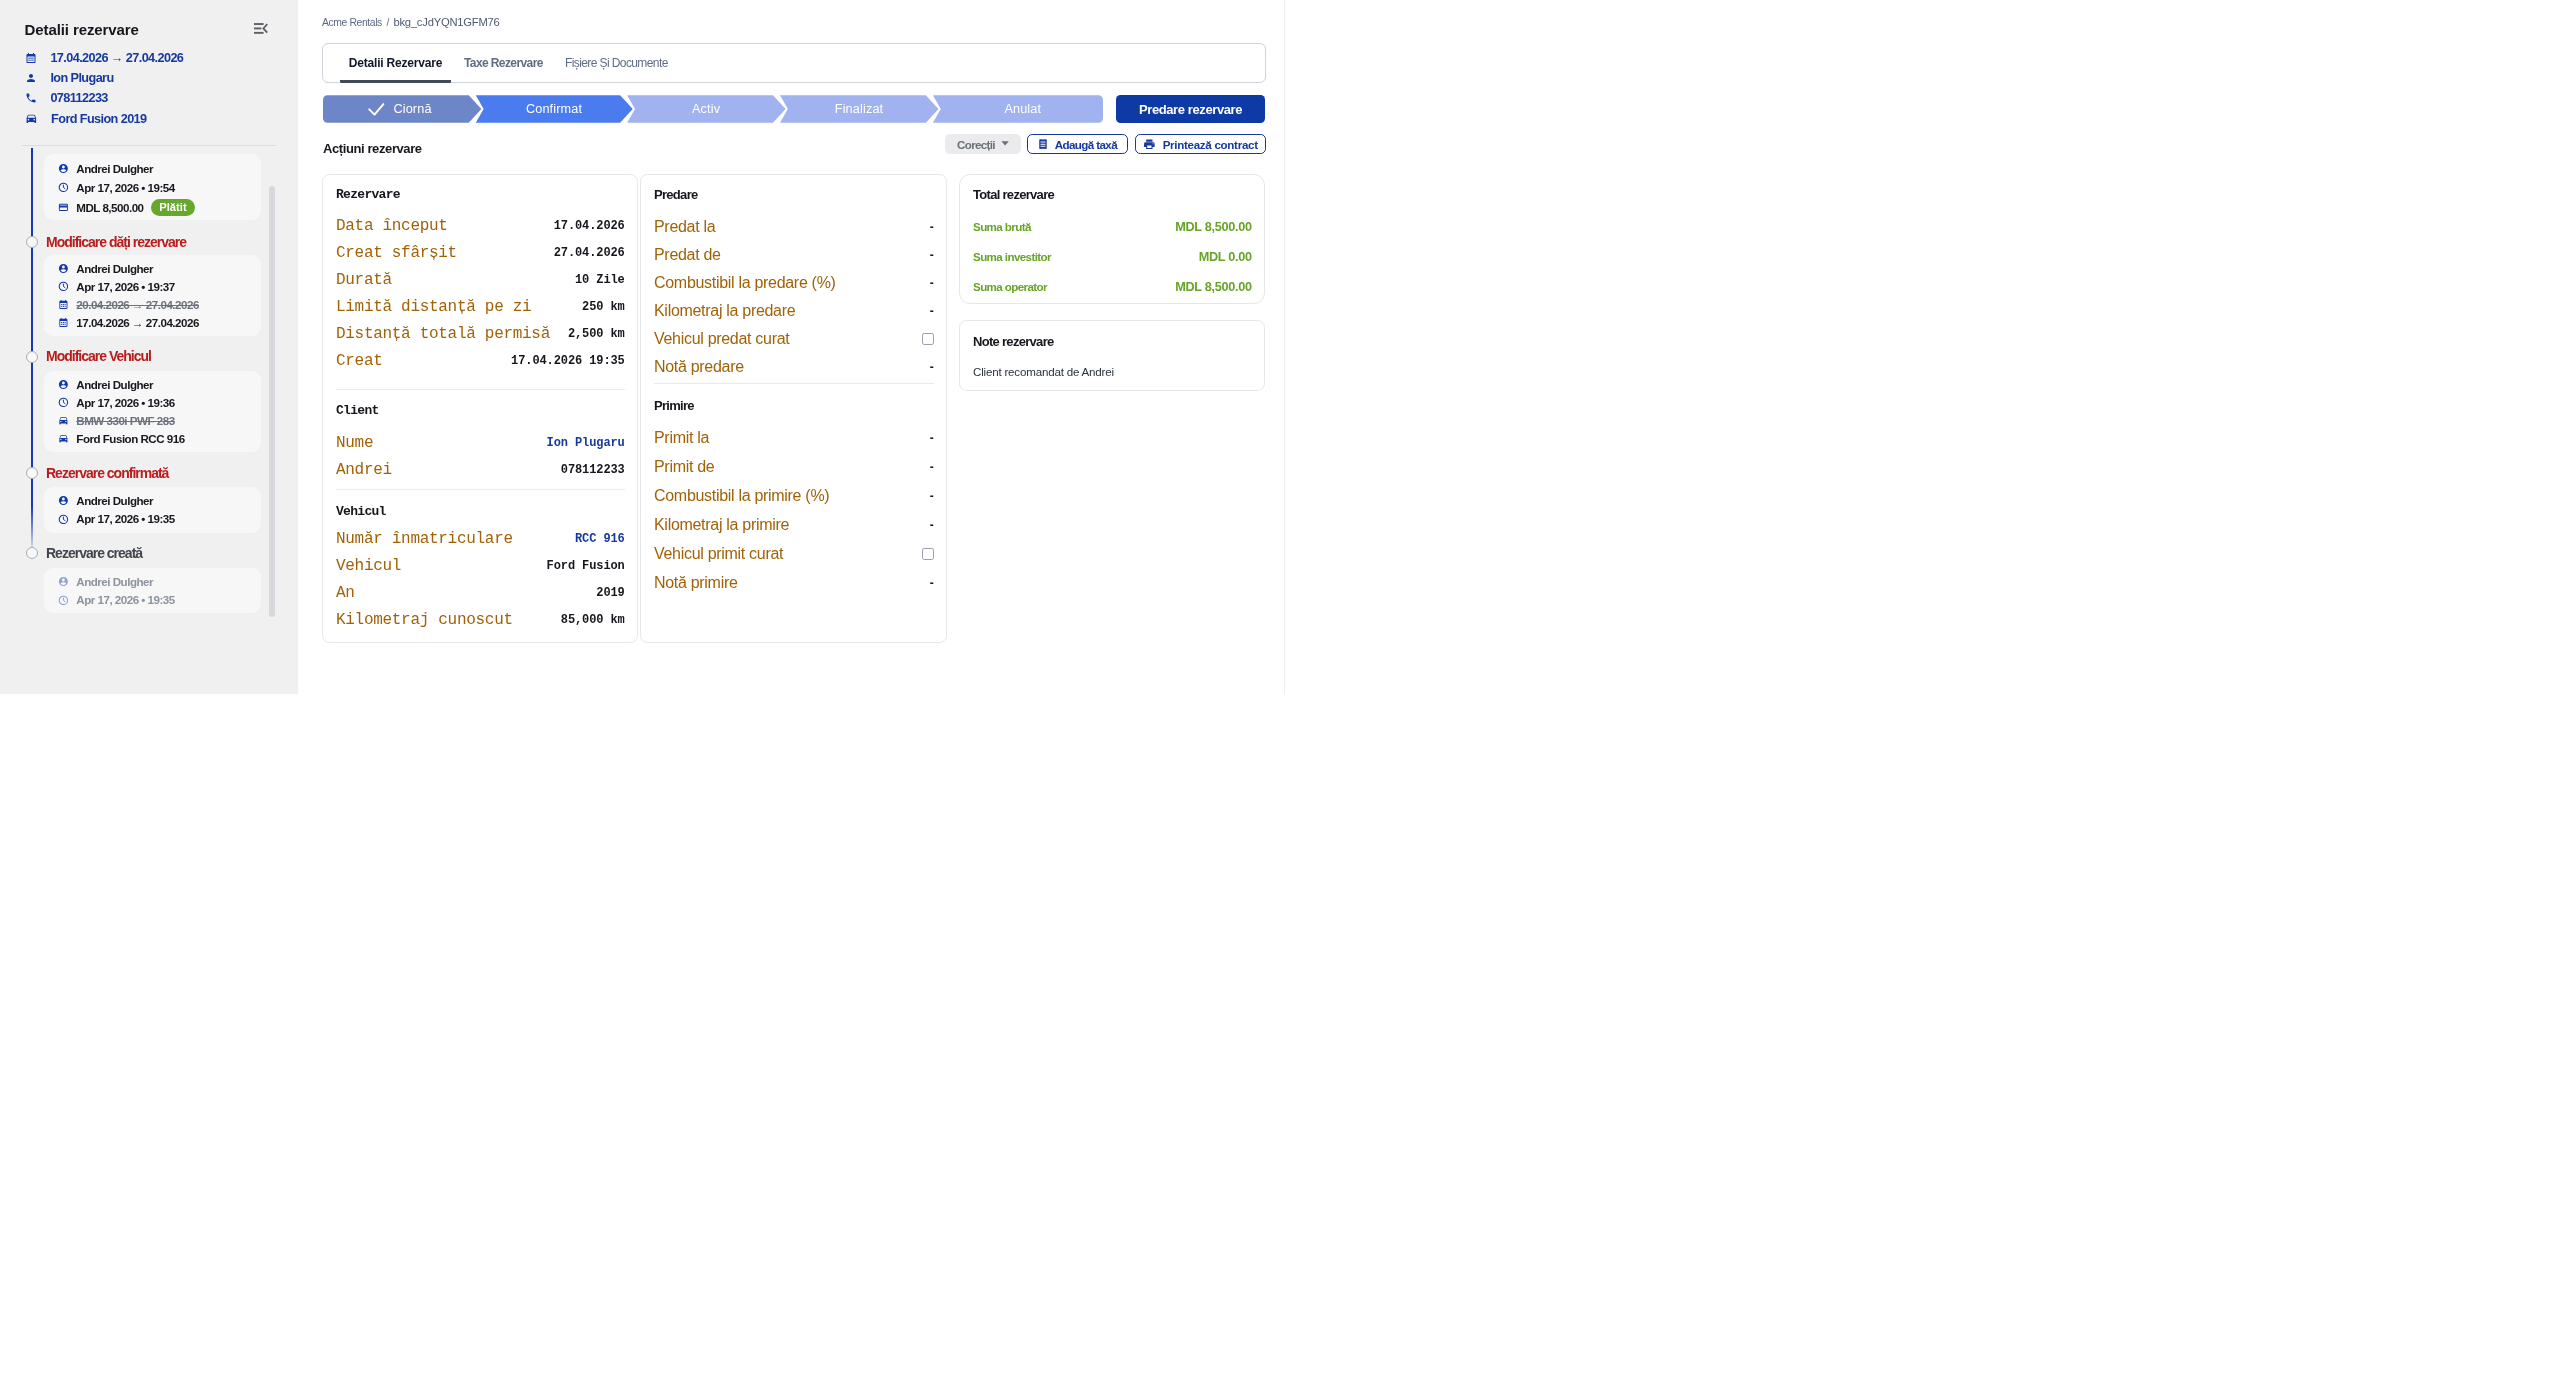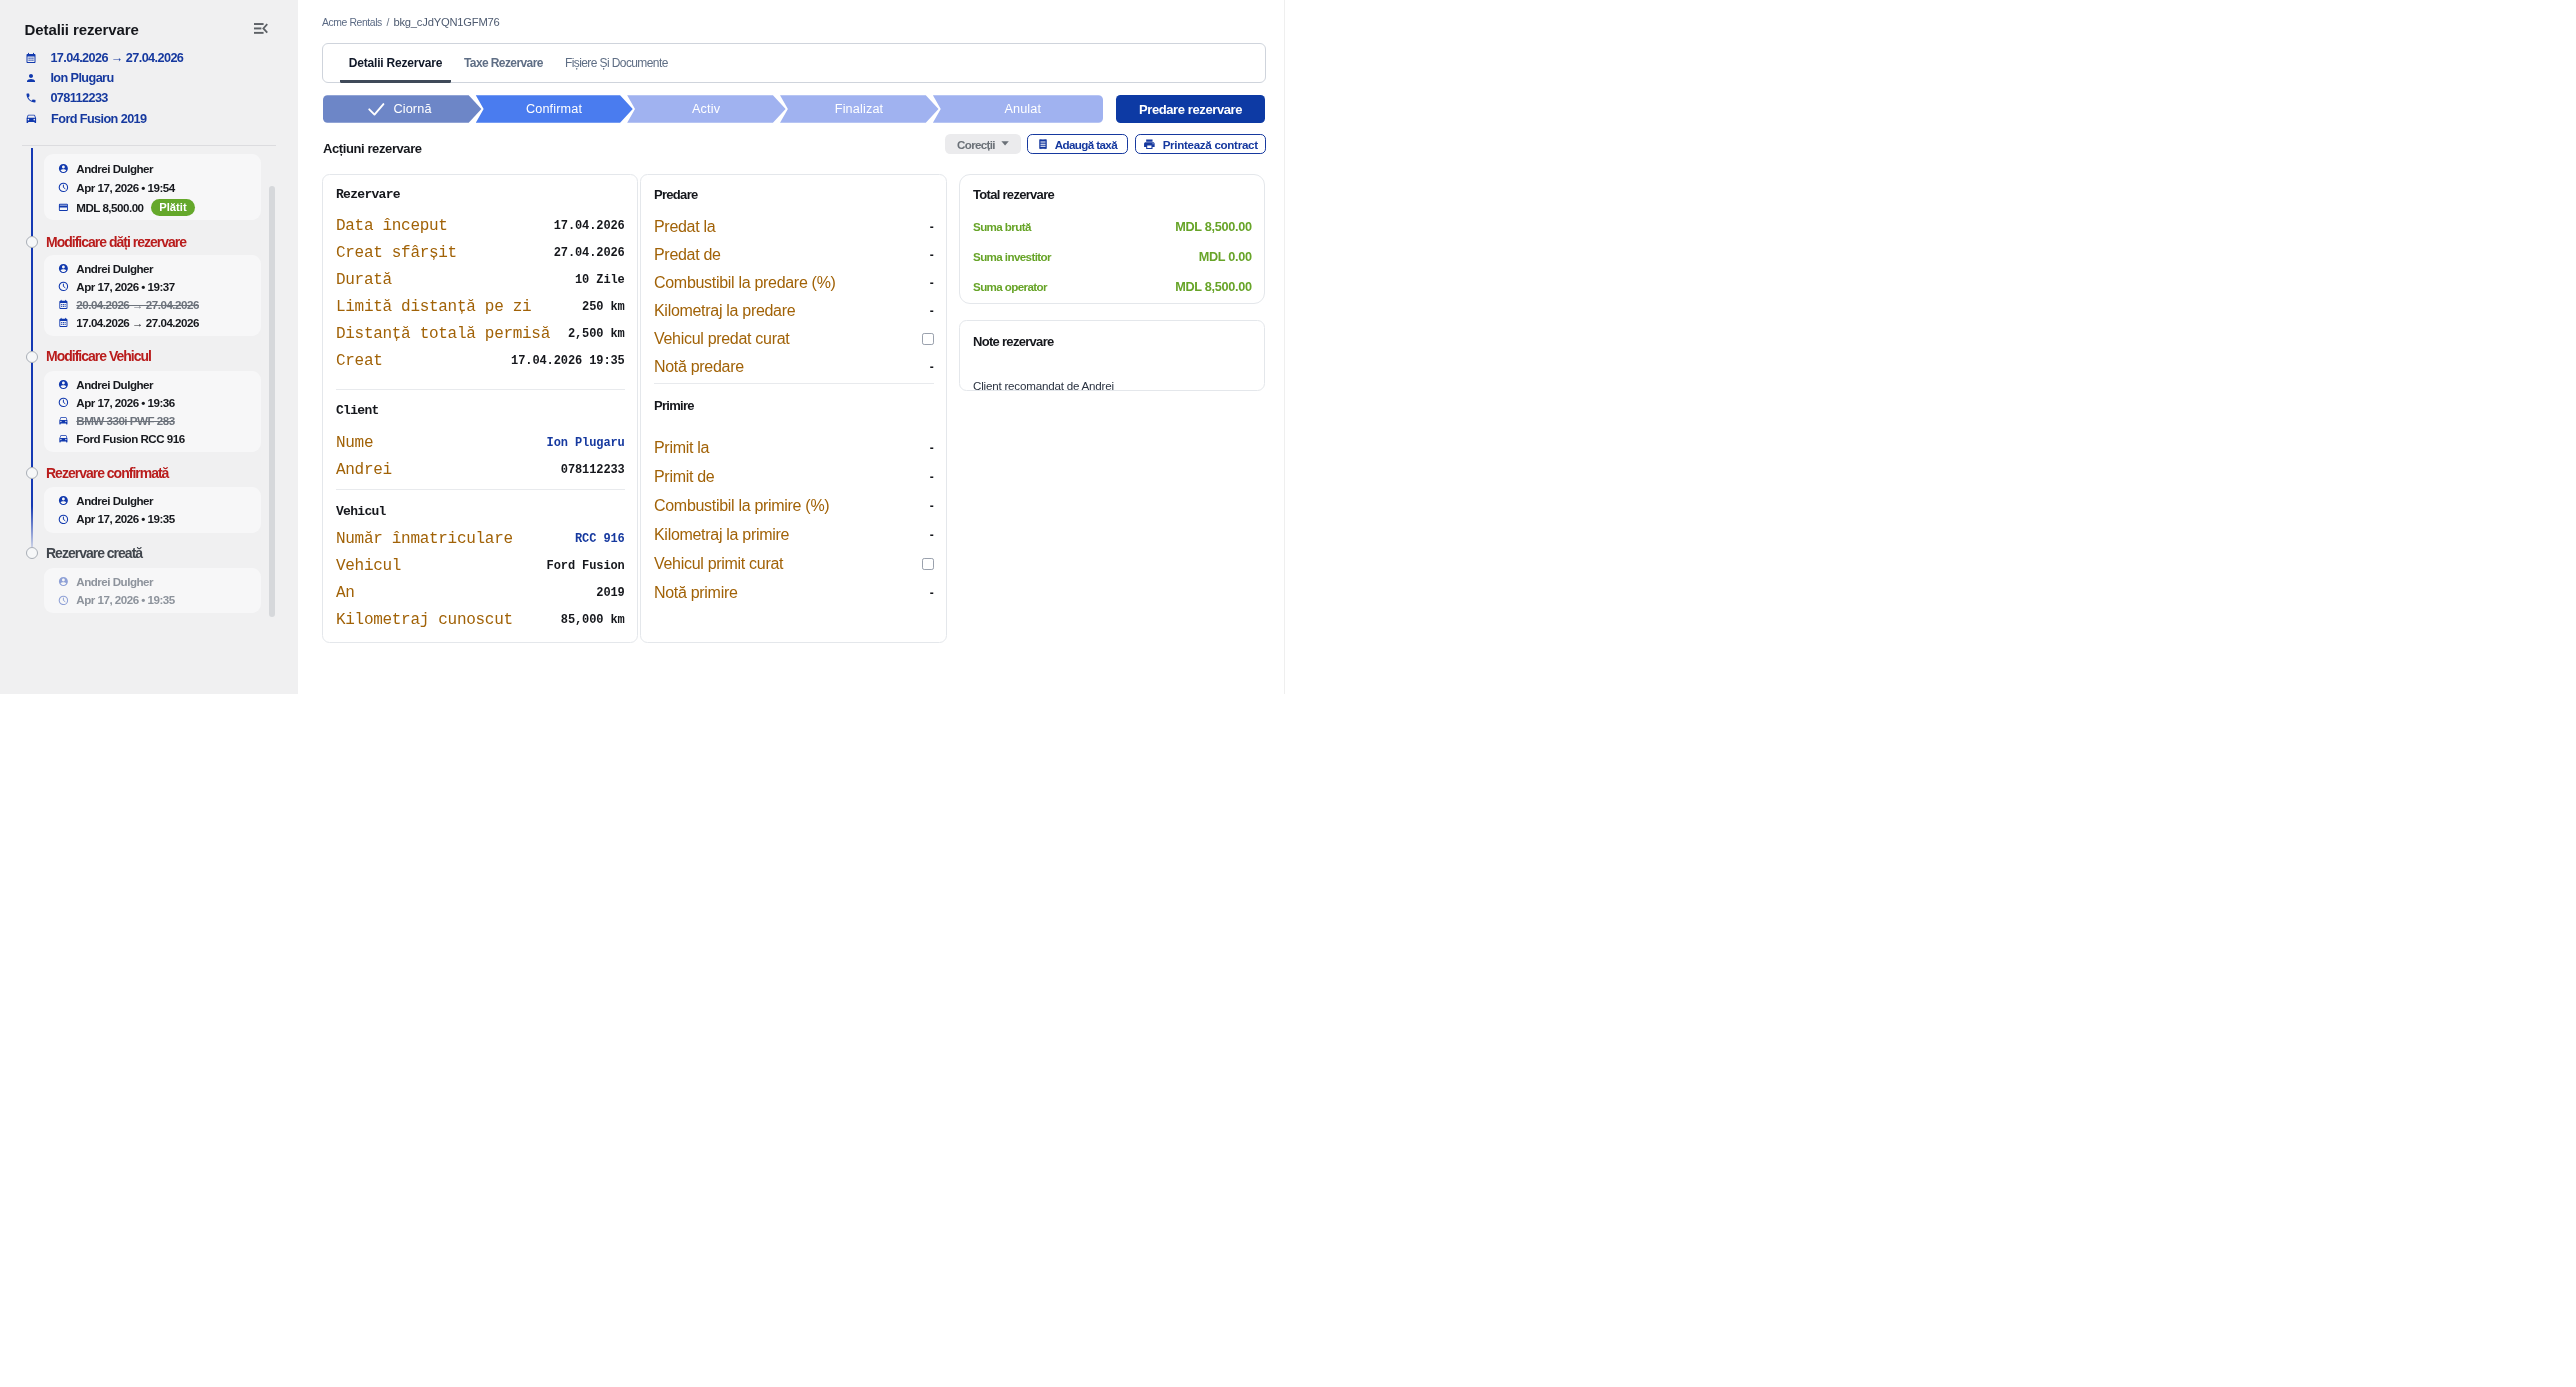--- a/index.html
+++ b/index.html
@@ -388,21 +388,21 @@
     <div class="crow" style="height:28px">
         <span class="lb">Vehicul predat curat</span>
         <span class="chk"></span>
       </div>
     <div class="crow" style="height:28px">
         <span class="lb">Notă predare</span>
         <span class="vl">-</span>
       </div>
     <div class="cdiv" style="margin-top:2.6px"></div>
     <h2 style="line-height:21px;margin-top:11.2px">Primire</h2>
-    <div class="crow" style="height:29px;margin-top:17px">
+    <div class="crow" style="height:29px;margin-top:7px">
         <span class="lb">Primit la</span>
         <span class="vl">-</span>
       </div>
     <div class="crow" style="height:29px">
         <span class="lb">Primit de</span>
         <span class="vl">-</span>
       </div>
     <div class="crow" style="height:29px">
         <span class="lb">Combustibil la primire (%)</span>
         <span class="vl">-</span>
@@ -434,17 +434,17 @@
       </div>
     <div class="crow" style="height:30px">
         <span class="lb gr">Suma operator</span>
         <span class="vl gr">MDL 8,500.00</span>
       </div>
   </div>
 </div>
 <div class="card" id="card4">
   <div style="padding:9.7px 12.3px 0 13px">
     <h2 style="line-height:21px">Note rezervare</h2>
-    <div style="margin-top:26px;font-size:11.6px;color:#2a3240;line-height:15px;letter-spacing:-0.2px">Client recomandat de Andrei</div>
+    <div style="margin-top:12px;font-size:11.6px;color:#2a3240;line-height:15px;letter-spacing:-0.2px">Client recomandat de Andrei</div>
   </div>
 </div>
 <div id="rightline"></div>
 
 
 </body></html>

